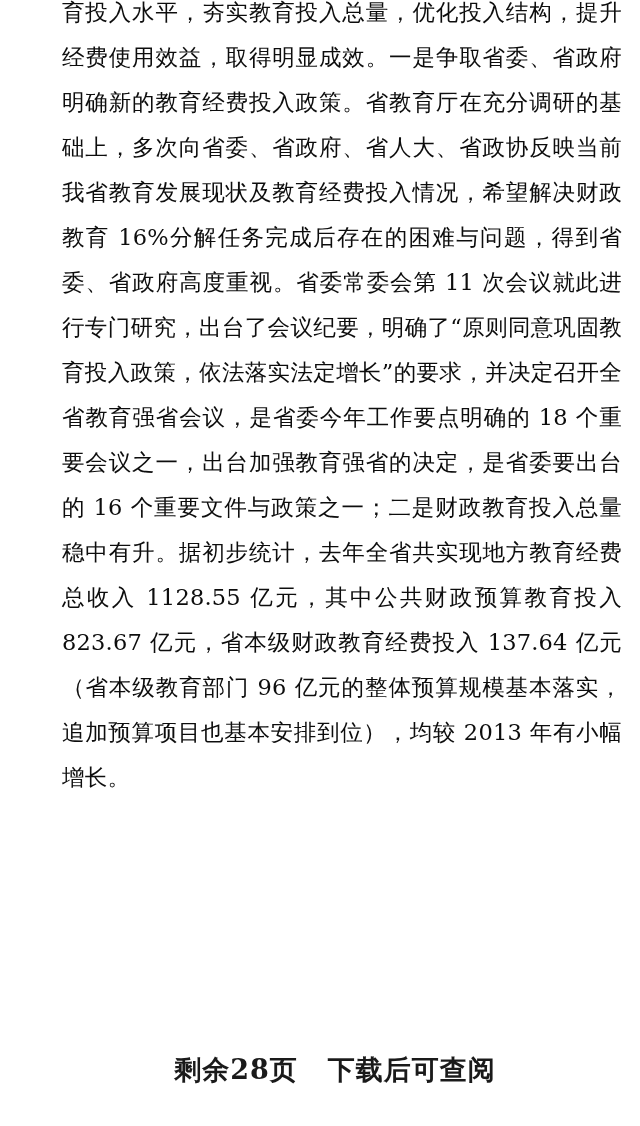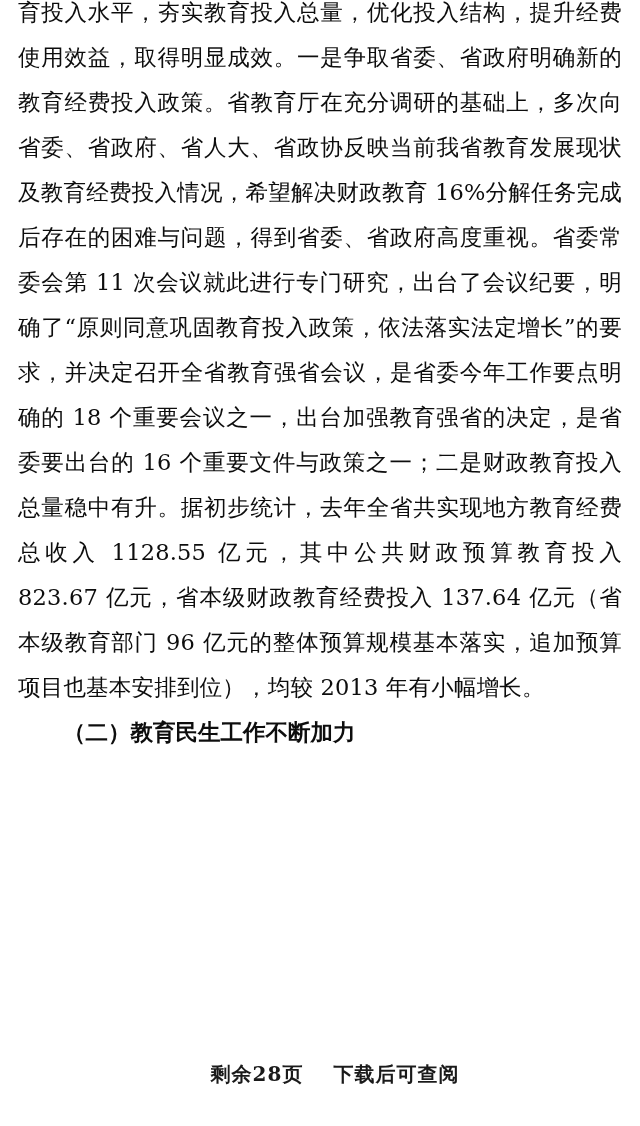--- a/index.html
+++ b/index.html
@@ -17,20 +17,21 @@
   .page {
     position: relative;
     width: 640px;
     height: 1126px;
     box-sizing: border-box;
     padding: 0 18px;
     background: #ffffff;
   }
   .doc-body {
     padding-top: 4px;
+    margin-left: 44px;
   }
   .para {
     margin: 0;
     font-size: 22.5px;
     line-height: 45px;
     text-align: justify;
     text-justify: inter-ideograph;
     letter-spacing: 0.2px;
     color: #0d0d0d;
   }
@@ -48,21 +49,21 @@
     font-weight: bold;
     text-indent: 2em;
     color: #0d0d0d;
   }
   .footer {
     position: absolute;
     left: 0;
     right: 0;
     bottom: 38px;
     text-align: center;
-    font-size: 20px;
+    font-size: 27px;
     font-weight: bold;
     letter-spacing: 1px;
     color: #1a1a1a;
     padding-left: 30px;
   }
   .footer .gap {
     display: inline-block;
     width: 30px;
   }
   .footer span {
@@ -70,21 +71,20 @@
   }
 </style>
 </head>
 <body>
 
 <div class="page">
   <div class="doc-body">
 
     <p class="para clipped-top">育投入水平，夯实教育投入总量，优化投入结构，提升经费使用效益，取得明显成效。一是争取省委、省政府明确新的教育经费投入政策。省教育厅在充分调研的基础上，多次向省委、省政府、省人大、省政协反映当前我省教育发展现状及教育经费投入情况，希望解决财政教育 16%分解任务完成后存在的困难与问题，得到省委、省政府高度重视。省委常委会第 11 次会议就此进行专门研究，出台了会议纪要，明确了“原则同意巩固教育投入政策，依法落实法定增长”的要求，并决定召开全省教育强省会议，是省委今年工作要点明确的 18 个重要会议之一，出台加强教育强省的决定，是省委要出台的 16 个重要文件与政策之一；二是财政教育投入总量稳中有升。据初步统计，去年全省共实现地方教育经费总收入 1128.55 亿元，其中公共财政预算教育投入 823.67 亿元，省本级财政教育经费投入 137.64 亿元（省本级教育部门 96 亿元的整体预算规模基本落实，追加预算项目也基本安排到位），均较 2013 年有小幅增长。</p>
 
-    <p class="heading">（二）教育民生工作不断加力</p>
 
 
   </div>
 
   <div class="footer">
     <span>剩余28页</span><span class="gap"></span><span>下载后可查阅</span>
   </div>
 </div>
 
 </body></html>

